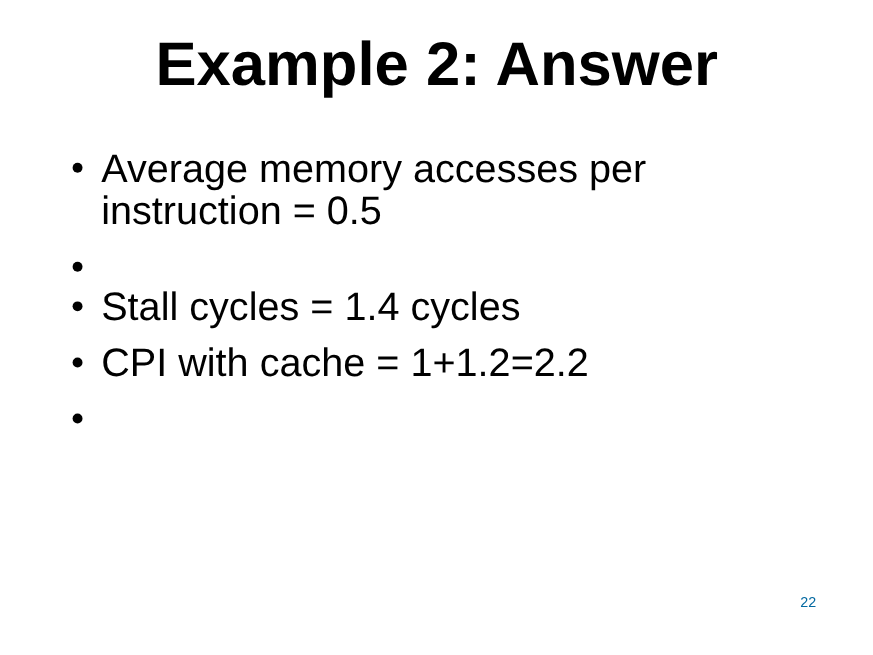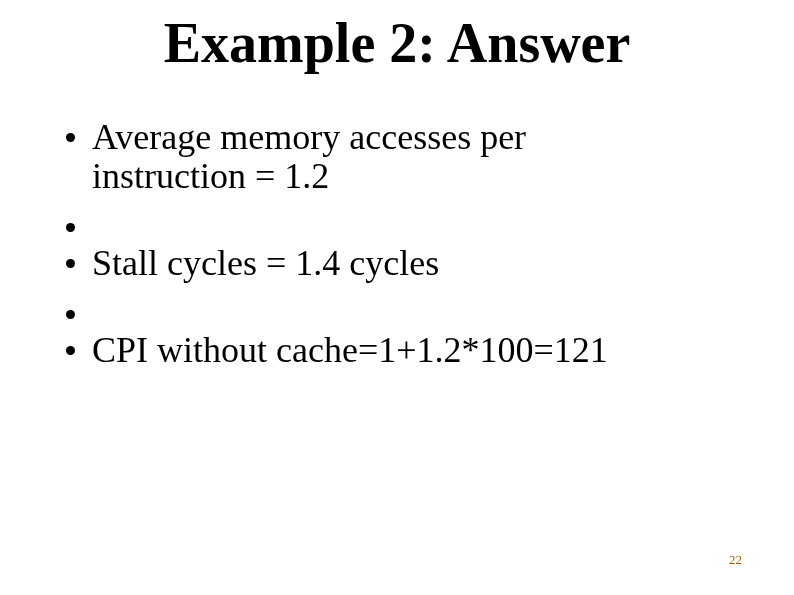--- a/index.html
+++ b/index.html
@@ -6,24 +6,24 @@
     margin: 0;
     padding: 0;
     background: #ffffff;
   }
   .slide {
     position: relative;
     width: 794px;
     height: 595px;
     background: #ffffff;
     overflow: hidden;
-    font-family: Liberation Serif, serif;
+    font-family: Liberation Sans, sans-serif;
     color: #000000;
     box-sizing: border-box;
-    padding-top: 11px;
+    padding-top: 26px;
   }
   .slide-title {
     margin: 0;
     text-align: center;
     font-size: 56px;
     line-height: 64px;
     font-weight: bold;
     letter-spacing: 0px;
     color: #000000;
   }
@@ -48,56 +48,56 @@
   }
   .bullet-text {
     font-size: 36px;
     line-height: 39px;
     white-space: pre-line;
     color: #000000;
   }
   .page-number {
     position: absolute;
     right: 52px;
-    bottom: 29px;
+    bottom: 41px;
     font-size: 13px;
     line-height: 13px;
-    color: #a16207;
+    color: #0369a1;
   }
 </style>
 </head>
 <body>
 
 <div class="slide">
 
   <h1 class="slide-title">Example 2: Answer</h1>
 
   <ul class="bullet-list">
 
     <li class="bullet-item">
       <span class="bullet-dot"></span>
       <span class="bullet-text">Average memory accesses per
-instruction = 1.2</span>
+instruction = 0.5</span>
     </li>
 
     <li class="bullet-item">
       <span class="bullet-dot"></span>
     </li>
 
     <li class="bullet-item">
       <span class="bullet-dot"></span>
       <span class="bullet-text">Stall cycles = 1.4 cycles</span>
     </li>
 
     <li class="bullet-item">
       <span class="bullet-dot"></span>
+      <span class="bullet-text">CPI with cache = 1+1.2=2.2</span>
     </li>
 
     <li class="bullet-item">
       <span class="bullet-dot"></span>
-      <span class="bullet-text">CPI without cache=1+1.2*100=121</span>
     </li>
 
   </ul>
 
   <div class="page-number">22</div>
 
 </div>
 
 </body></html>

